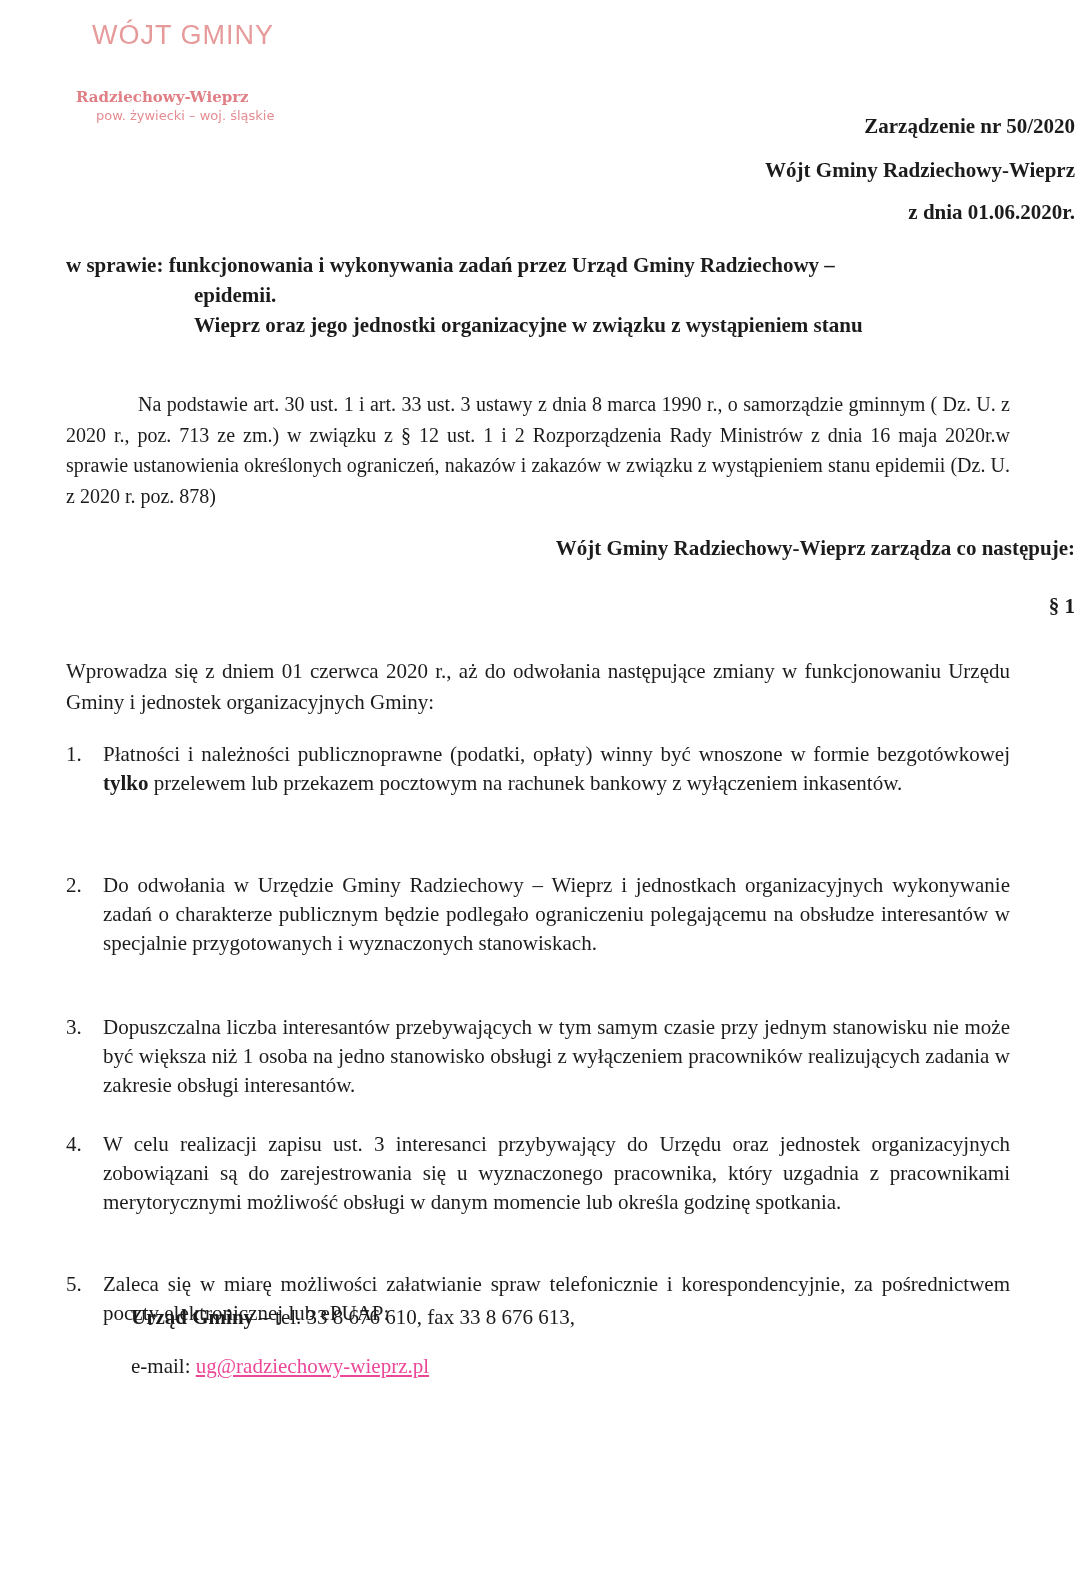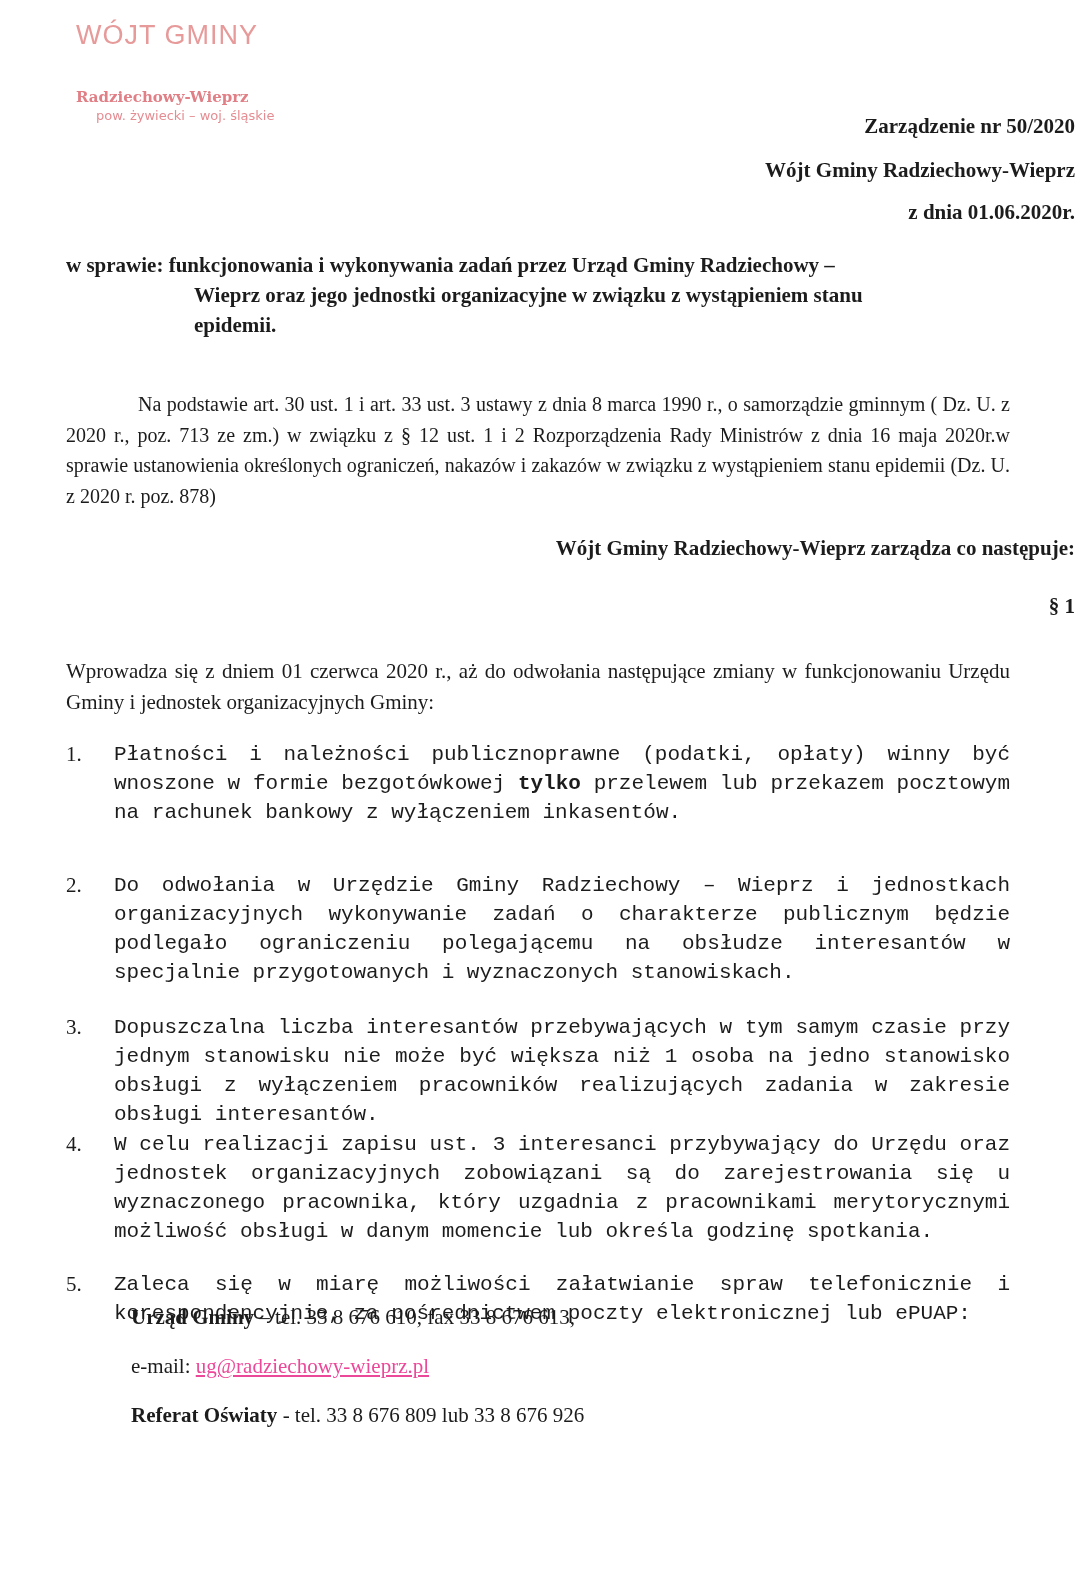--- a/index.html
+++ b/index.html
@@ -1,21 +1,21 @@
 <!DOCTYPE html>
 <html><head>
 <meta charset="utf-8">
 <style>
   html, body { margin: 0; padding: 0; background: #ffffff; }
   body {
     width: 1075px; height: 1575px; position: relative; overflow: hidden;
     font-family: "Liberation Serif", serif; color: #1c1c1c;
   }
   .stamp { position: absolute; left: 76px; top: 20px; color: #e28a8a; }
-  .stamp .l1 { font-family: "Liberation Sans", sans-serif; font-size: 27px; letter-spacing: 1px; line-height: 30px; color: #e79a9a; }
+  .stamp .l1 { font-family: "Liberation Sans", sans-serif; font-size: 27px; letter-spacing: 1px; line-height: 30px; color: #e79a9a; margin-left: 16px; }
   .stamp .l2 { font-family: "DejaVu Serif", serif; font-weight: bold; font-size: 15px; line-height: 22px; color: #e07f85; margin-top: 36px; }
   .stamp .l3 { font-family: "DejaVu Sans", sans-serif; font-size: 13px; line-height: 16px; color: #e58c92; padding-left: 20px; }
 
   .center { position: absolute; left: 0; width: 1075px; text-align: right; font-weight: bold; font-size: 21px; }
   .heading1 { top: 114px; }
   .heading2 { top: 158px; }
   .heading3 { top: 200px; }
 
   .subject { position: absolute; left: 66px; top: 250px; width: 950px; font-weight: bold; font-size: 21px; line-height: 30px; }
   .subject .label { display: inline; }
@@ -24,21 +24,21 @@
 
   .basis { position: absolute; left: 66px; top: 366px; width: 944px; font-size: 20px; line-height: 30.5px; text-align: justify; text-indent: 72px; margin-top: 23px; }
 
   .orders { top: 536px; }
   .para { top: 594px; }
 
   .intro { position: absolute; left: 66px; top: 656px; width: 944px; font-size: 21px; line-height: 31px; text-align: justify; }
 
   .list { position: absolute; left: 66px; width: 944px; font-size: 21px; line-height: 29px; }
   .list .num { position: absolute; left: 0; top: 0; }
-  .list .txt { margin-left: 48px; text-align: justify; font-family: Liberation Mono, monospace; }
+  .list .txt { margin-left: 37px; text-align: justify; }
   .item1 { top: 740px; }
   .item2 { top: 871px; }
   .item3 { top: 1013px; }
   .item4 { top: 1130px; }
   .item5 { top: 1270px; }
 
   .contacts { position: absolute; left: 131px; top: 1302px; font-size: 21px; }
   .contacts .row { height: 49px; line-height: 30px; }
   .contacts b { font-weight: bold; }
   .contacts a { color: #ec4899; text-decoration: underline; }
@@ -52,22 +52,22 @@
   <div class="l3">pow. żywiecki – woj. śląskie</div>
 </div>
 
 <div class="center heading1">Zarządzenie nr 50/2020</div>
 <div class="center heading2">Wójt Gminy Radziechowy-Wieprz</div>
 <div class="center heading3">z dnia 01.06.2020r.</div>
 
 <div class="subject">
   <span class="label">w sprawie:</span>
   <span class="rest">funkcjonowania i wykonywania zadań przez Urząd Gminy Radziechowy –</span>
+  <span class="indent">epidemii.</span>
   <span class="indent">Wieprz oraz jego jednostki organizacyjne w związku z wystąpieniem stanu</span>
-  <span class="indent">epidemii.</span>
 </div>
 
 <div class="basis">Na podstawie art. 30 ust. 1 i art. 33 ust. 3 ustawy z dnia 8 marca 1990 r., o samorządzie gminnym ( Dz. U. z 2020 r., poz. 713 ze zm.) w związku z § 12 ust. 1 i 2 Rozporządzenia Rady Ministrów z dnia 16 maja 2020r.w sprawie ustanowienia określonych ograniczeń, nakazów i zakazów w związku z wystąpieniem stanu epidemii (Dz. U. z 2020 r. poz. 878)</div>
 
 <div class="center orders">Wójt Gminy Radziechowy-Wieprz zarządza co następuje:</div>
 <div class="center para">§ 1</div>
 
 <div class="intro">Wprowadza się z dniem 01 czerwca 2020 r., aż do odwołania następujące zmiany w funkcjonowaniu Urzędu Gminy i jednostek organizacyjnych Gminy:</div>
 
 <div class="list item1">
@@ -95,16 +95,13 @@
   <div class="txt">Zaleca się w miarę możliwości załatwianie spraw telefonicznie i korespondencyjnie, za pośrednictwem poczty elektronicznej lub ePUAP:</div>
 </div>
 
 <div class="contacts">
   <div class="row">
     <b>Urząd Gminy</b><span> – tel. 33 8 676 610, fax 33 8 676 613,</span>
   </div>
   <div class="row">
     <span>e-mail: </span><a>ug@radziechowy-wieprz.pl</a>
   </div>
-  <div class="row">
-    <b>Referat Oświaty</b><span> -  tel. 33 8 676 809 lub 33 8 676 926</span>
-  </div>
 </div>
 
 </body></html>

